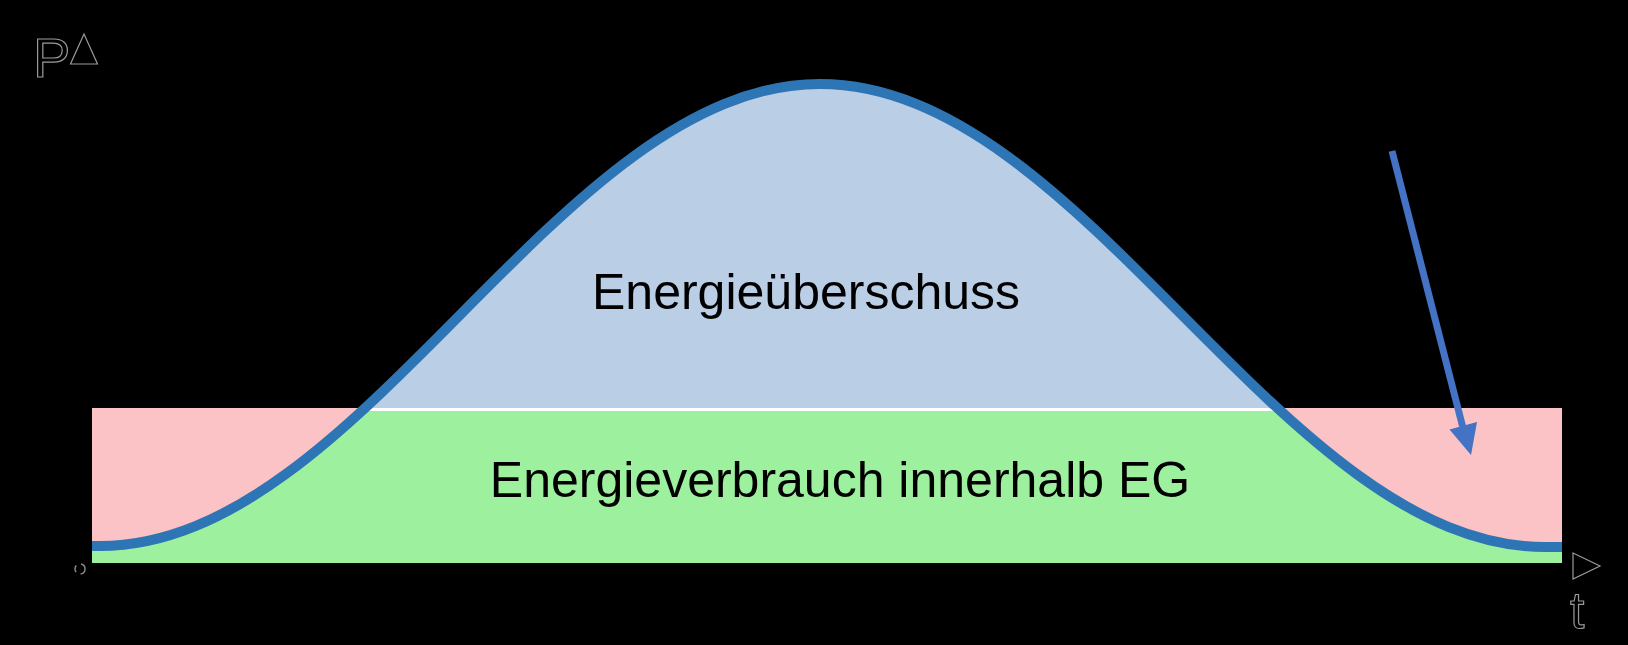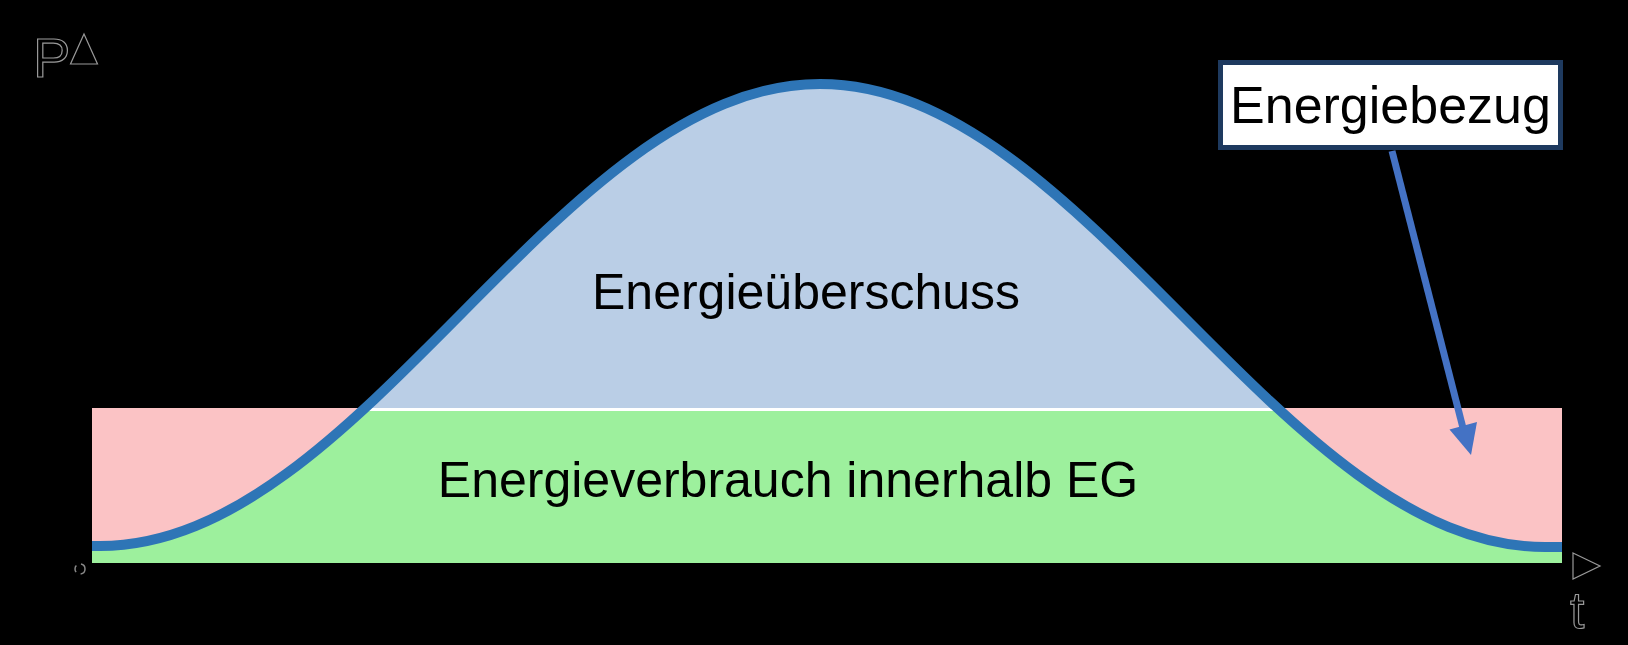--- a/index.html
+++ b/index.html
@@ -63,19 +63,16 @@
     <path d="M 84,34 L 97.5,64 L 70.5,64 Z" fill="#000000" stroke="#999999" stroke-width="1.2"></path>
 
     <path d="M 1573,553 L 1600,566 L 1573,579 Z" fill="#000000" stroke="#999999" stroke-width="1.2"></path>
     <text x="1570" y="628" font-size="52" fill="#000000" stroke="#999999" stroke-width="1.2" class="axis-glyph">t</text>
 
     <circle cx="80" cy="569" r="5" fill="none" stroke="#888888" stroke-width="1.5" stroke-dasharray="7 5"></circle>
   </svg>
 
   <div class="region-label" style="left:806px;top:264px;">Energieüberschuss</div>
 
-  <div class="region-label" style="left:788px;top:452px;">Energieverbrauch innerhalb EG</div>
+  <div class="region-label" style="left:840px;top:452px;">Energieverbrauch innerhalb EG</div>
 
-  <div class="callout-box">
-    <span>Energiebezug</span>
-  </div>
 
 </div>
 
 </body></html>

